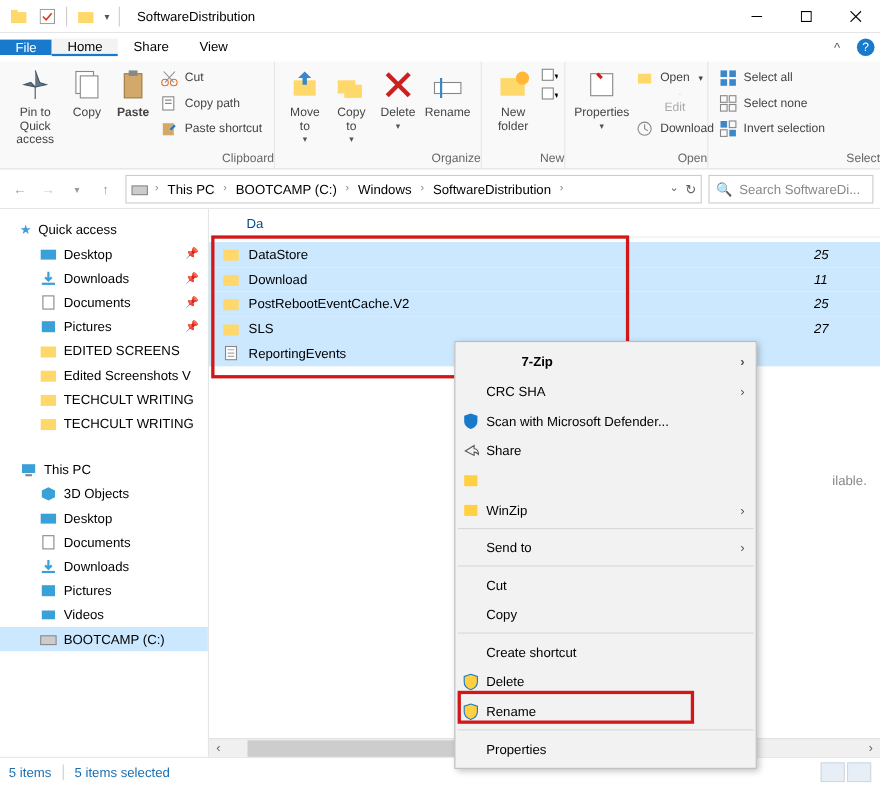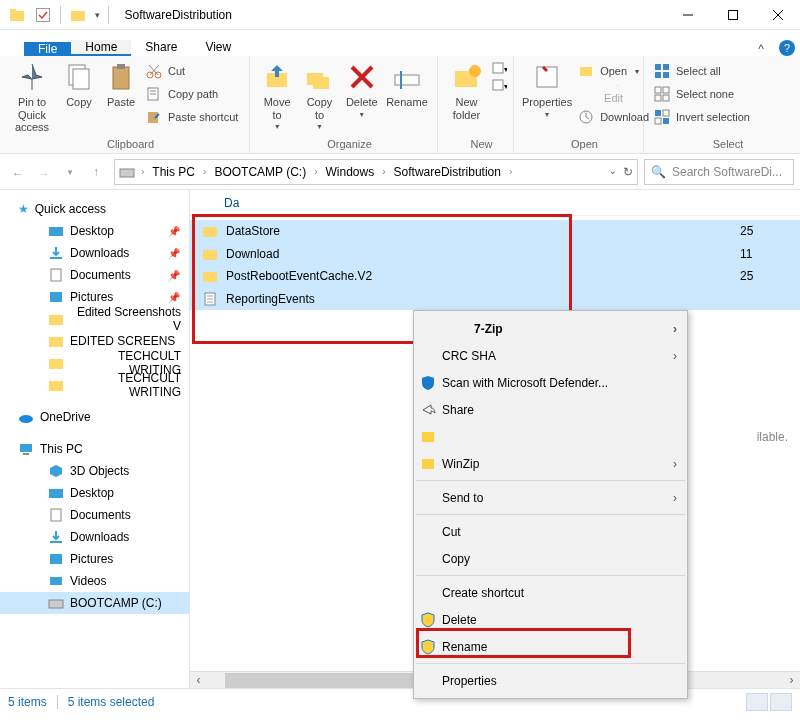--- a/index.html
+++ b/index.html
@@ -4,63 +4,63 @@
 <style>
 * { box-sizing: border-box; font-family: "Segoe UI", Arial, sans-serif; }
 body { margin: 0; background: #fff; width: 800px; height: 722px; overflow: hidden; font-size: 12px; color: #000; }
 .titlebar { height: 30px; display: flex; align-items: center; border-bottom: 1px solid #e5e5e5; }
 .tb-icons { display: flex; gap: 8px; padding: 0 8px; align-items: center; }
 .tb-icon { width: 18px; height: 18px; display: flex; align-items: center; justify-content: center; }
 .tb-sep { width: 1px; height: 18px; background: #ccc; }
 .tb-title { padding-left: 8px; font-size: 12px; }
 .win-controls { margin-left: auto; display: flex; }
 .win-btn { width: 45px; height: 30px; display: flex; align-items: center; justify-content: center; font-size: 14px; }
-.menubar { height: 26px; display: flex; align-items: flex-end; padding-left: 24px; }
+.menubar { height: 26px; display: flex; align-items: center; }
 .file-btn { background: #1979ca; color: #fff; padding: 0 14px; display: flex; align-items: center; font-size: 12px; }
 .tab { padding: 0 14px; display: flex; align-items: center; font-size: 12px; border-bottom: 2px solid transparent; }
 .tab.active { border-bottom: 2px solid #1979ca; background: #f3f3f3; }
 .menubar .spacer { flex: 1; }
 .collapse-btn { width: 26px; display: flex; align-items: center; justify-content: center; color: #555; }
 .help-btn { width: 26px; display: flex; align-items: center; justify-content: center; }
 .help-circle { width: 16px; height: 16px; border-radius: 50%; background: #1979ca; color: #fff; font-size: 11px; display: flex; align-items: center; justify-content: center; }
 .ribbon { height: 98px; background: #f9f9f9; border-bottom: 1px solid #e1e1e1; display: flex; }
 .rgroup { display: flex; flex-direction: column; border-right: 1px solid #e6e6e6; }
 .rgroup .tools { display: flex; flex: 1; align-items: flex-start; padding: 3px 6px 0 6px; }
-.rgroup .glabel { text-align: center; font-size: 11px; color: #666; padding-bottom: 3px; padding-left: 12px; }
+.rgroup .glabel { text-align: right; font-size: 11px; color: #666; padding-bottom: 3px; padding-left: 12px; }
 .bigbtn { display: flex; flex-direction: column; align-items: center; width: 52px; padding: 2px 2px; font-size: 11px; color: #444; text-align: center; line-height: 1.15; }
 .bigbtn .ico { width: 32px; height: 32px; margin-bottom: 3px; }
 .mini-list { display: flex; flex-direction: column; gap: 3px; padding-top: 2px; font-size: 11px; color: #444; }
 .mini-item { display: flex; align-items: center; gap: 6px; height: 20px; padding: 0 4px; }
 .mini-item .mico { width: 16px; height: 16px; }
 .addrbar { height: 36px; display: flex; align-items: center; gap: 6px; padding: 0 6px; border-bottom: 1px solid #e5e5e5; }
 .navbtns { display: flex; gap: 2px; align-items: center; color: #999; }
 .navbtn { width: 24px; height: 24px; display: flex; align-items: center; justify-content: center; }
 .addr { flex: 1; height: 26px; border: 1px solid #ccc; display: flex; align-items: center; padding: 0 4px; gap: 4px; font-size: 12px; overflow: hidden; }
 .addr .crumb { padding: 0 2px; white-space: nowrap; }
 .addr .chev { color: #888; font-size: 10px; padding: 0 2px; }
 .addr-end { margin-left: auto; display: flex; gap: 6px; color: #666; }
 .search { width: 150px; height: 26px; border: 1px solid #ccc; display: flex; align-items: center; padding: 0 6px; color: #888; gap: 6px; }
 .body { display: flex; height: 498px; }
 .nav { width: 190px; border-right: 1px solid #e5e5e5; overflow: hidden; padding: 8px 0; font-size: 12px; }
 .nav-item { display: flex; align-items: center; gap: 6px; height: 22px; padding: 0 8px 0 18px; }
-.nav-item.indent { padding-left: 48px; text-align: right; }
+.nav-item.indent { padding-left: 36px; }
 .nav-item .pin { margin-left: auto; color: #888; font-size: 10px; }
 .nav-item.sel { background: #cce8ff; }
 .star { color: #3e9cdd; }
 .folder-ico { width: 16px; height: 16px; }
 .content { flex: 1; display: flex; flex-direction: column; position: relative; }
 .col-head { height: 26px; display: flex; align-items: center; padding-left: 34px; font-size: 12px; color: #004b8d; border-bottom: 1px solid #eee; }
 .col-name { flex: 1; padding-left: 2px; }
 .col-date { width: 60px; }
 .files { position: relative; padding-top: 4px; }
 .redbox { position: absolute; border: 3px solid #d01818; pointer-events: none; }
 .file-row { height: 22.5px; display: flex; align-items: center; padding-left: 12px; background: #cce8ff; font-size: 12px; }
 .file-row .fico { width: 16px; height: 16px; margin-right: 8px; }
 .file-row .fname { flex: 1; }
-.file-row .fdate { width: 60px; }
+.file-row .fdate { width: 60px; font-style: italic; }
 .ctxmenu { position: absolute; left: 413px; top: 310px; width: 275px; background: #f2f2f2; border: 1px solid #bcbcbc; box-shadow: 2px 2px 6px rgba(0,0,0,0.25); padding: 4px 0; font-size: 12px; z-index: 10; }
 .ctx-item { height: 27px; display: flex; align-items: center; padding: 0 10px 0 28px; position: relative; }
 .ctx-item .cico { position: absolute; left: 6px; width: 16px; height: 16px; }
 .ctx-item .arrow { margin-left: auto; color: #555; }
 .ctx-item.bold { font-weight: 700; margin-left: 32px; }
 .ctx-sep { height: 1px; background: #d8d8d8; margin: 3px 2px; }
 .ctx-red { position: absolute; border: 3px solid #d01818; pointer-events: none; }
 .hscroll { height: 17px; background: #f0f0f0; display: flex; align-items: center; border-top: 1px solid #e0e0e0; }
 .hscroll .thumb { height: 15px; width: 240px; background: #cdcdcd; margin-left: 18px; }
 .hscroll .sbtn { width: 17px; text-align: center; color: #666; }
@@ -142,21 +142,21 @@
         <span style="white-space:pre-line;">Pin to Quick
 access</span>
       </div>
       <div class="bigbtn" style="width:42px;">
         <svg class="ico">
             <rect x="6" y="4" width="16" height="20" fill="#fff" stroke="#888"></rect>
             <rect x="10" y="8" width="16" height="20" fill="#fff" stroke="#888"></rect>
           </svg>
         <span>Copy</span>
       </div>
-      <div class="bigbtn" style="width:42px;">
+      <div class="bigbtn" style="width:42px;font-weight:bold;">
         <svg class="ico">
             <rect x="8" y="6" width="16" height="22" fill="#d2a96a" stroke="#9a7a3f"></rect>
             <rect x="12" y="3" width="8" height="5" fill="#888"></rect>
           </svg>
         <span>Paste</span>
       </div>
       <div class="mini-list">
         <div class="mini-item">
           <svg class="mico">
               <circle cx="4" cy="12" r="3" fill="none" stroke="#e07030"></circle>
@@ -383,47 +383,41 @@
         <svg class="folder-ico">
           <rect x="2" y="3" width="12" height="10" fill="#3aa0d8"></rect>
         </svg>
         <span>Pictures</span>
         <span class="pin">📌</span>
       </div>
     <div class="nav-item indent">
         <svg class="folder-ico">
           <rect x="1" y="4" width="14" height="10" fill="#ffd86b"></rect>
         </svg>
+        <span>EDITED SCREENS</span>
+      </div>
+    <div class="nav-item indent">
+        <svg class="folder-ico">
+          <rect x="1" y="4" width="14" height="10" fill="#ffd86b"></rect>
+        </svg>
         <span>Edited Screenshots V</span>
       </div>
     <div class="nav-item indent">
         <svg class="folder-ico">
           <rect x="1" y="4" width="14" height="10" fill="#ffd86b"></rect>
         </svg>
-        <span>EDITED SCREENS</span>
+        <span>TECHCULT WRITING</span>
       </div>
     <div class="nav-item indent">
         <svg class="folder-ico">
           <rect x="1" y="4" width="14" height="10" fill="#ffd86b"></rect>
         </svg>
         <span>TECHCULT WRITING</span>
       </div>
-    <div class="nav-item indent">
-        <svg class="folder-ico">
-          <rect x="1" y="4" width="14" height="10" fill="#ffd86b"></rect>
-        </svg>
-        <span>TECHCULT WRITING</span>
-      </div>
     <div style="height:10px;"></div>
-    <div class="nav-item">
-        <svg class="folder-ico">
-          <ellipse cx="8" cy="10" rx="7" ry="4" fill="#1a8ad8"></ellipse>
-        </svg>
-        <span>OneDrive</span>
-      </div>
     <div style="height:10px;"></div>
     <div class="nav-item">
         <svg class="folder-ico">
           <rect x="2" y="3" width="12" height="8" fill="#3aa0d8"></rect>
           <rect x="5" y="12" width="6" height="2" fill="#888"></rect>
         </svg>
         <span>This PC</span>
       </div>
     <div class="nav-item indent">
         <svg class="folder-ico">
@@ -489,20 +483,27 @@
           </svg>
         <span class="fname">Download</span>
           <span class="fdate">11</span>
       </div>
       <div class="file-row">
         <svg class="fico">
             <rect x="1" y="4" width="14" height="10" fill="#ffd86b"></rect>
           </svg>
         <span class="fname">PostRebootEventCache.V2</span>
           <span class="fdate">25</span>
+      </div>
+      <div class="file-row">
+        <svg class="fico">
+            <rect x="1" y="4" width="14" height="10" fill="#ffd86b"></rect>
+          </svg>
+        <span class="fname">SLS</span>
+          <span class="fdate">27</span>
       </div>
       <div class="file-row">
         <svg class="fico">
             <rect x="3" y="2" width="10" height="12" fill="#fff" stroke="#888"></rect>
             <path d="M5 5h6M5 8h6M5 11h6" stroke="#aaa"></path>
           </svg>
         <span class="fname">ReportingEvents</span>
           <span class="fdate"></span>
       </div>
     </div>

